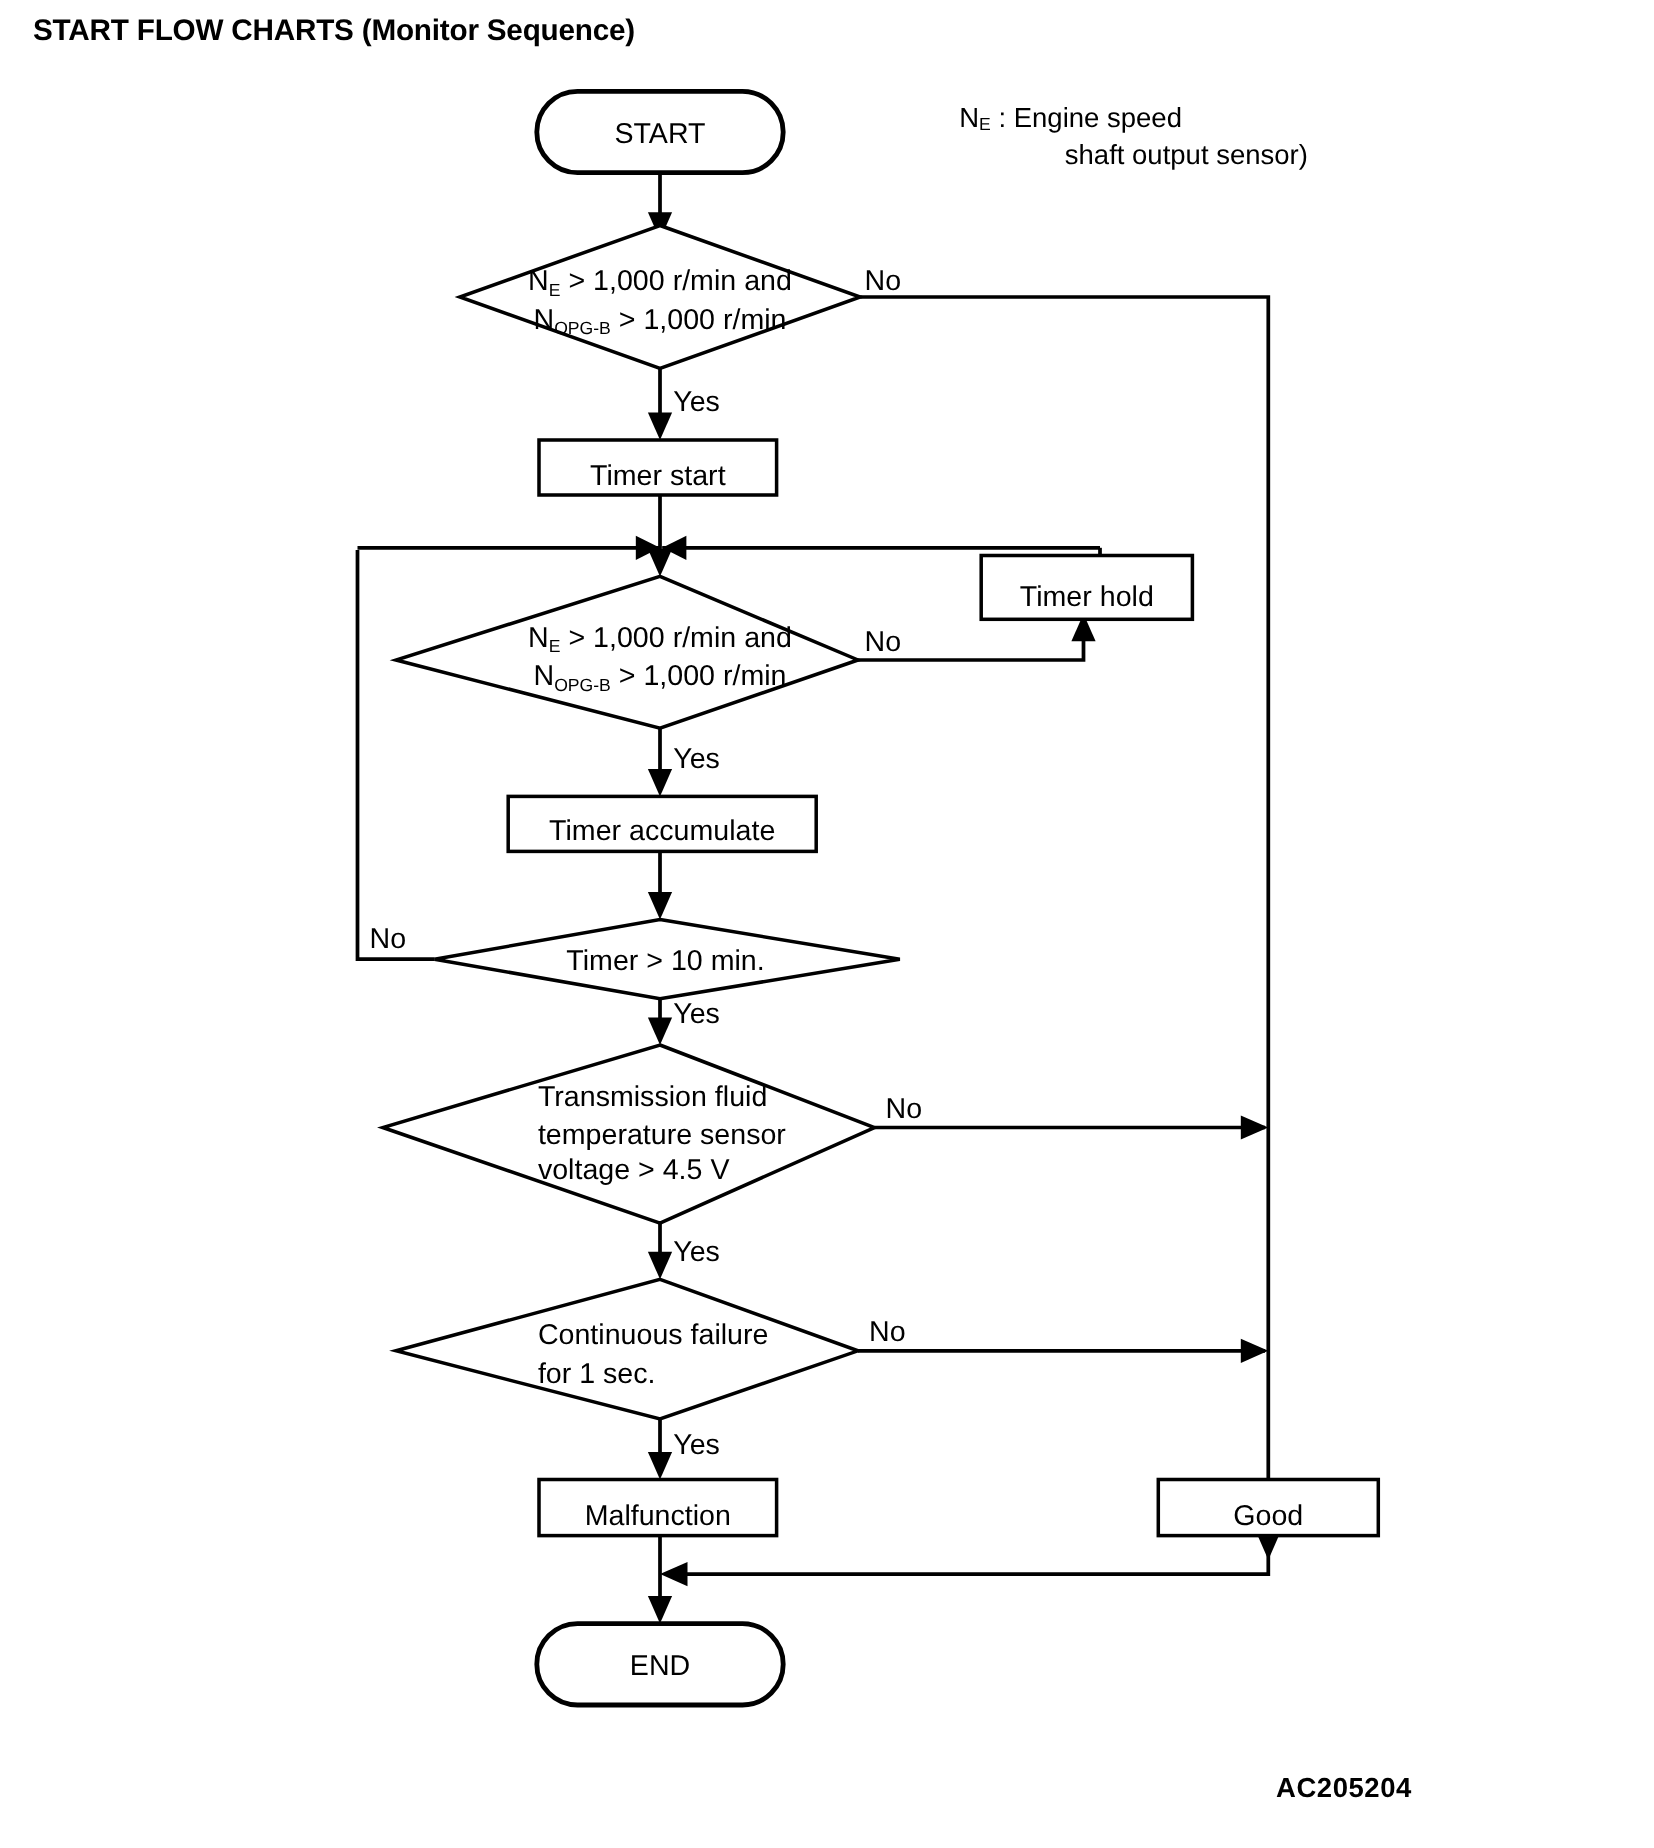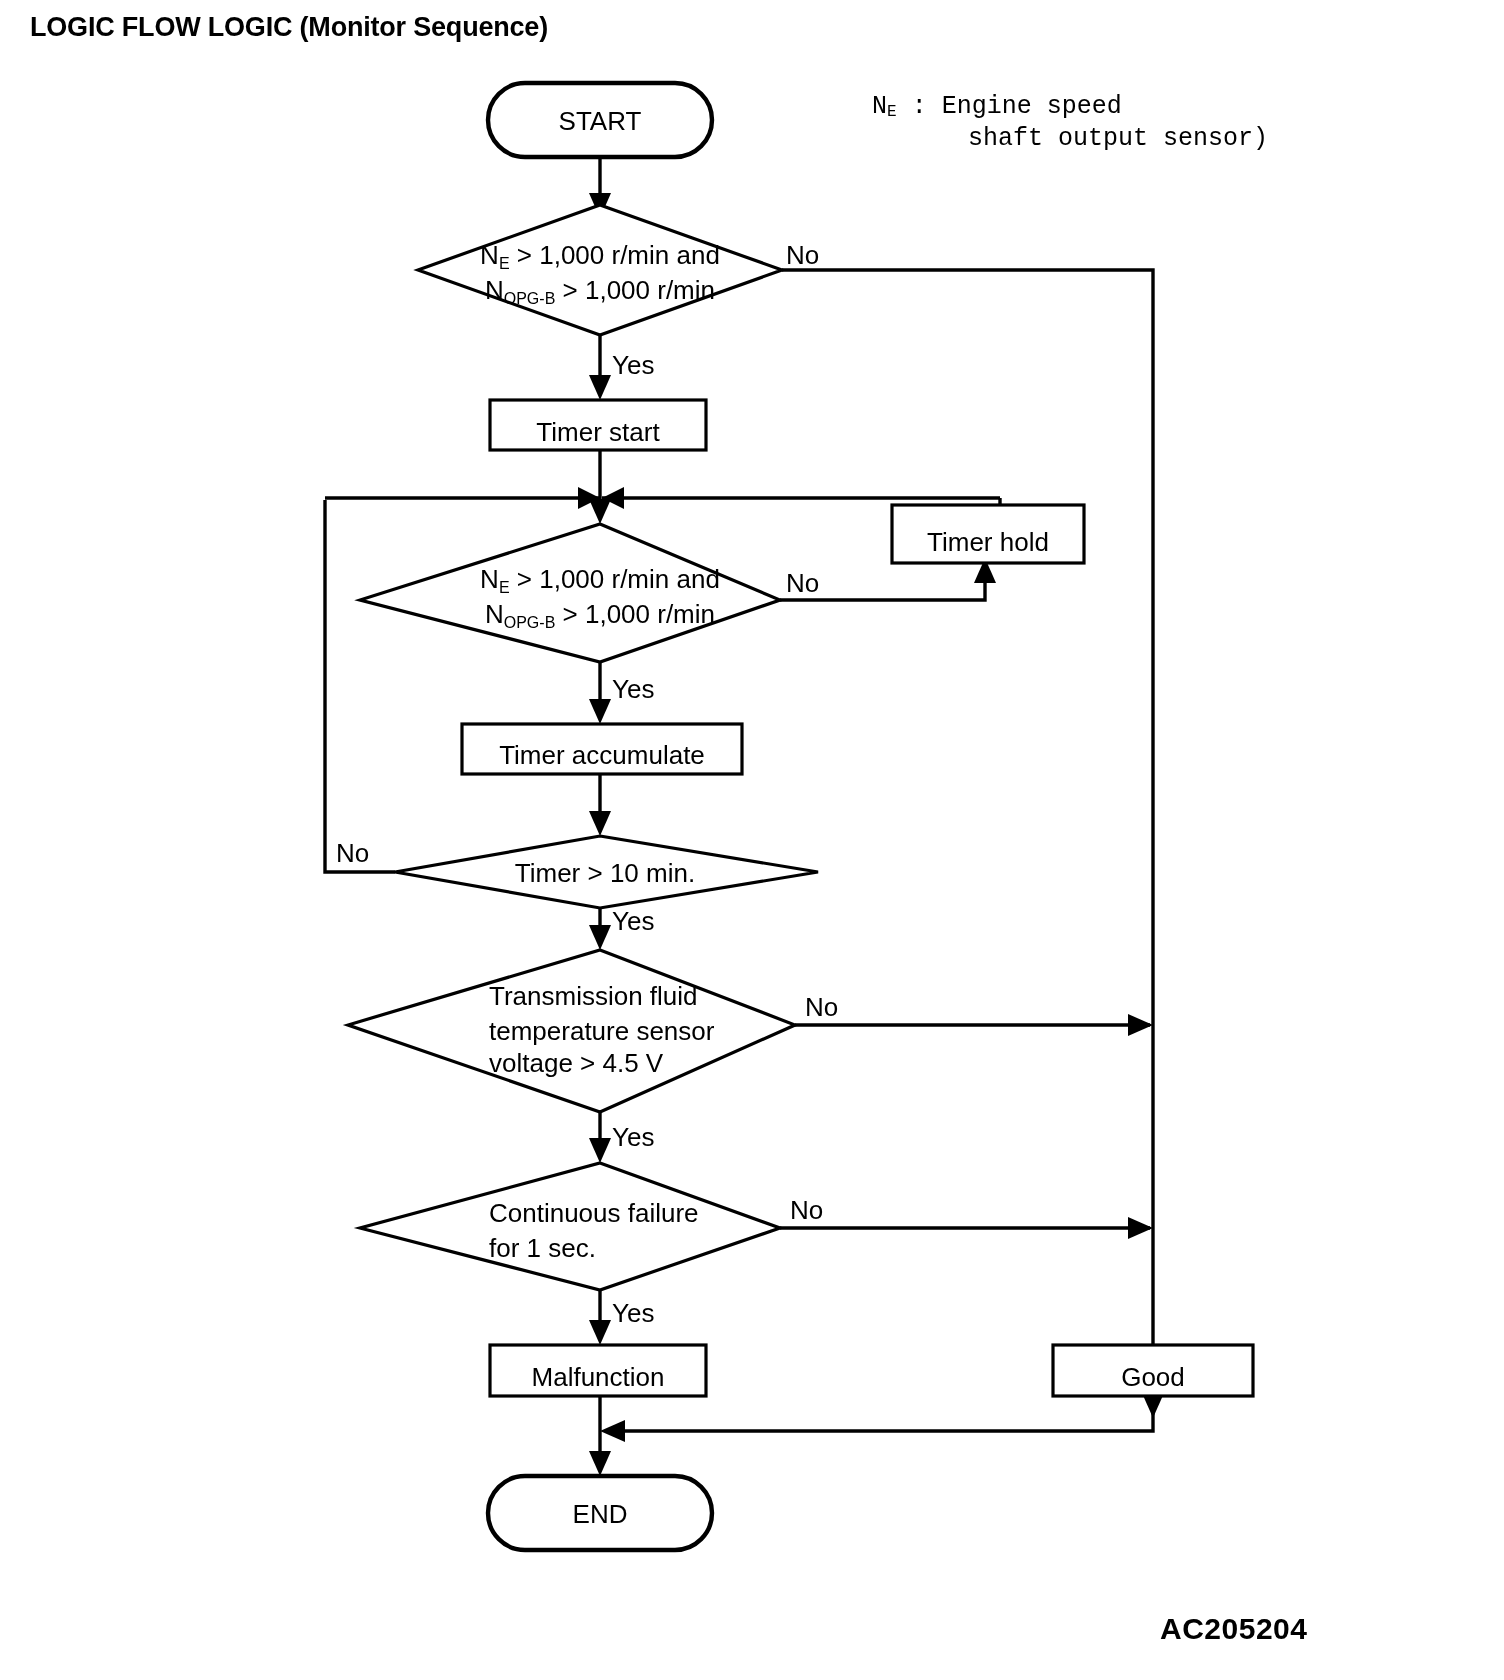--- a/index.html
+++ b/index.html
@@ -25,34 +25,34 @@
     white-space: nowrap;
   }
   #legend {
     position: absolute;
     left: 872px;
     top: 92px;
     font-size: 25px;
     line-height: 30px;
     white-space: nowrap;
   }
-  #legend .lrow { display: block; font-family: Liberation Mono, monospace; }
+  #legend .lrow { display: block; }
   #legend .sub {
     font-size: 16px;
     vertical-align: baseline;
     position: relative;
     top: 3px;
     letter-spacing: 0px;
   }
   #legend .indent { padding-left: 96px; }
   #figure-code {
     position: absolute;
     left: 1160px;
     top: 1612px;
-    font-size: 30px;
+    font-size: 25px;
     font-weight: bold;
     letter-spacing: 0.5px;
   }
   svg#flow {
     position: absolute;
     left: 0;
     top: 0;
     width: 1504px;
     height: 1680px;
   }
@@ -77,21 +77,21 @@
     font-size: 26px;
     fill: #000000;
   }
   svg#flow text.node-label { text-anchor: middle; }
   svg#flow text.branch-label { text-anchor: start; font-size: 26px; }
   svg#flow tspan.sub { font-size: 16px; }
 </style>
 </head>
 <body>
 
-<div id="page-title">LOGIC FLOW LOGIC (Monitor Sequence)</div>
+<div id="page-title">START FLOW CHARTS (Monitor Sequence)</div>
 
 <div id="legend">
   <span class="lrow"><span>N</span><span class="sub">E</span><span> : Engine speed</span></span>
   <span class="lrow indent">shaft output sensor)</span>
 </div>
 
 <svg id="flow" viewBox="0 0 1504 1680" xmlns="http://www.w3.org/2000/svg">
 
   <path class="conn" d="M 600,155 L 600,205"></path>
   <polygon class="arrowhead" points="600,218 589,193 611,193"></polygon>

